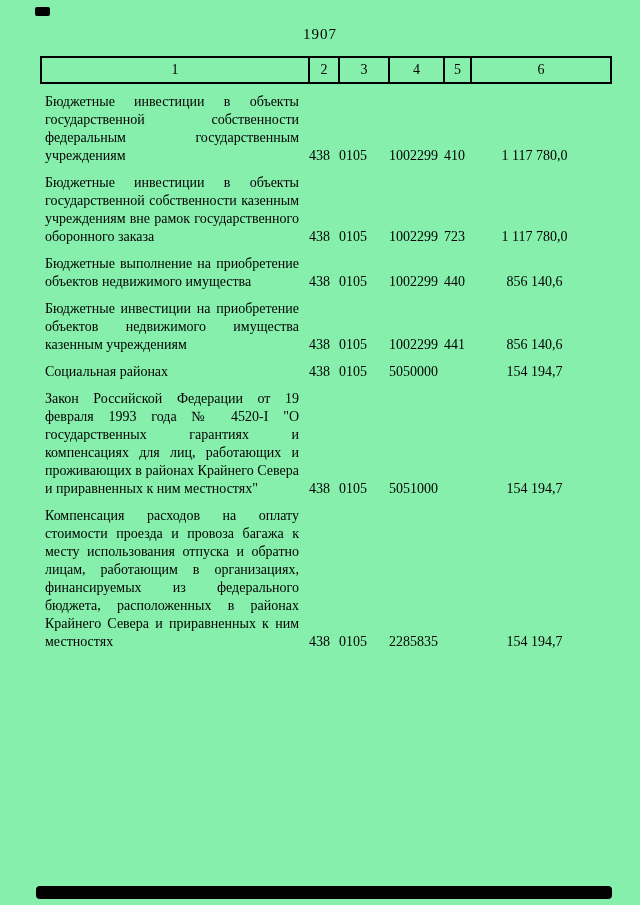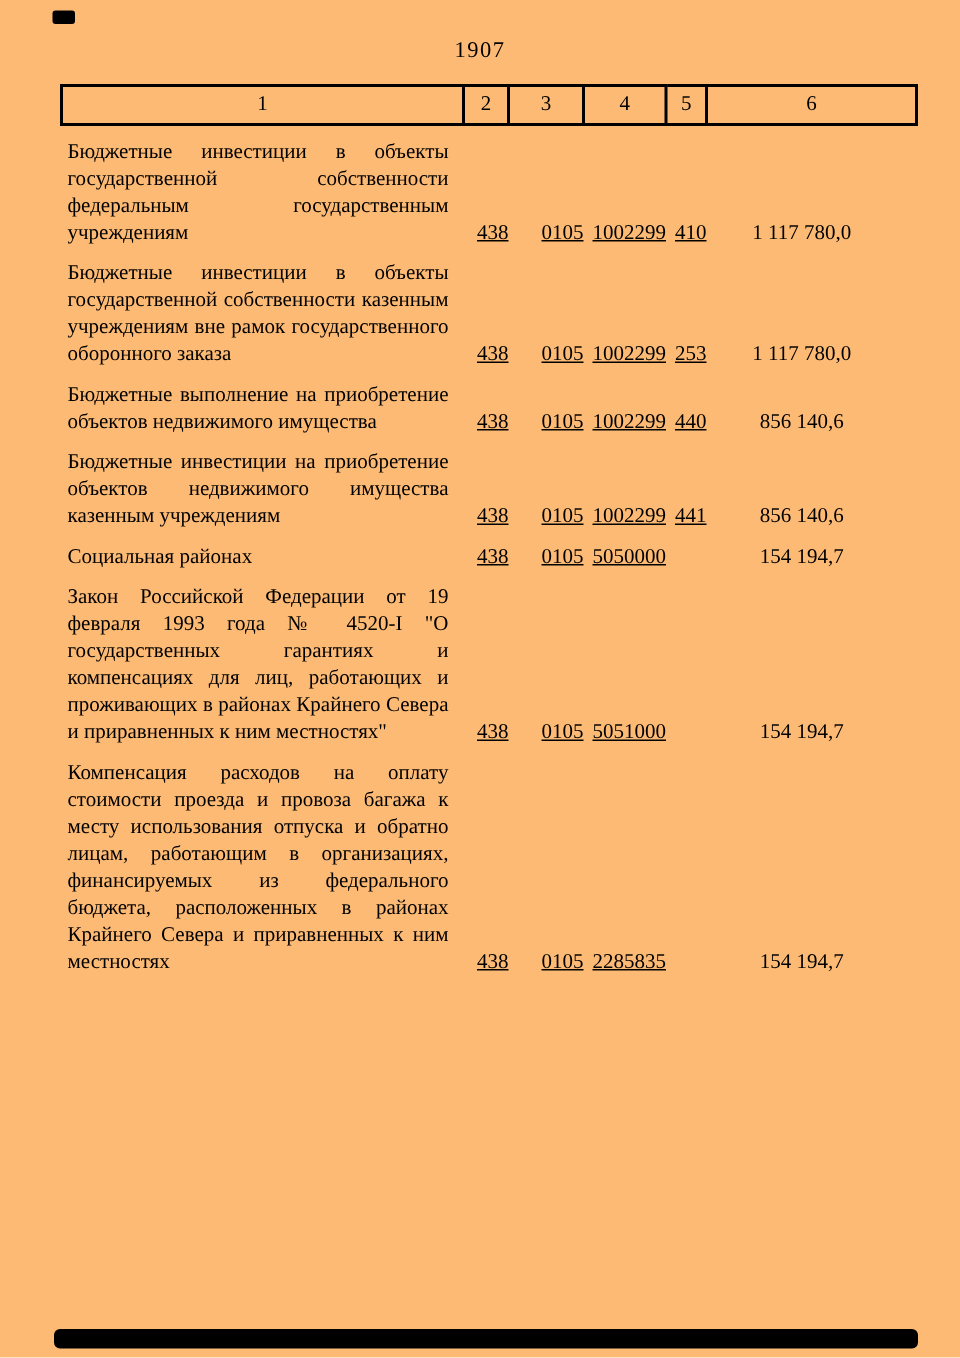--- a/index.html
+++ b/index.html
@@ -4,21 +4,21 @@
 <style>
   html, body {
     margin: 0;
     padding: 0;
     background: #ffffff;
   }
   .page {
     position: relative;
     width: 640px;
     height: 905px;
-    background: #fdba74;
+    background: #86efac;
     color: #000000;
     font-family: "Liberation Serif", serif;
     overflow: hidden;
   }
   .scan-mark-top {
     position: absolute;
     left: 35px;
     top: 7px;
     width: 15px;
     height: 9px;
@@ -62,23 +62,22 @@
     padding: 9px 0 0 0;
     line-height: 18px;
     margin-top: 36px;
   }
   td.cell-text {
     text-align: justify;
     padding-left: 4px;
     padding-right: 10px;
   }
   td.cell-code {
-    text-align: right;
+    text-align: left;
     white-space: nowrap;
-    text-decoration: underline;
   }
   td.cell-amount {
     text-align: center;
     padding-right: 13px;
     white-space: nowrap;
   }
   .scan-mark-bottom {
     position: absolute;
     left: 36px;
     top: 886px;
@@ -124,21 +123,21 @@
     <td class="cell-code">1002299</td>
     <td class="cell-code">410</td>
     <td class="cell-amount">1 117 780,0</td>
   </tr>
 
   <tr>
     <td class="cell-text">Бюджетные инвестиции в объекты государственной собственности казенным учреждениям вне рамок государственного оборонного заказа</td>
     <td class="cell-code">438</td>
     <td class="cell-code">0105</td>
     <td class="cell-code">1002299</td>
-    <td class="cell-code">253</td>
+    <td class="cell-code">723</td>
     <td class="cell-amount">1 117 780,0</td>
   </tr>
 
   <tr>
     <td class="cell-text">Бюджетные выполнение на приобретение объектов недвижимого имущества</td>
     <td class="cell-code">438</td>
     <td class="cell-code">0105</td>
     <td class="cell-code">1002299</td>
     <td class="cell-code">440</td>
     <td class="cell-amount">856 140,6</td>

